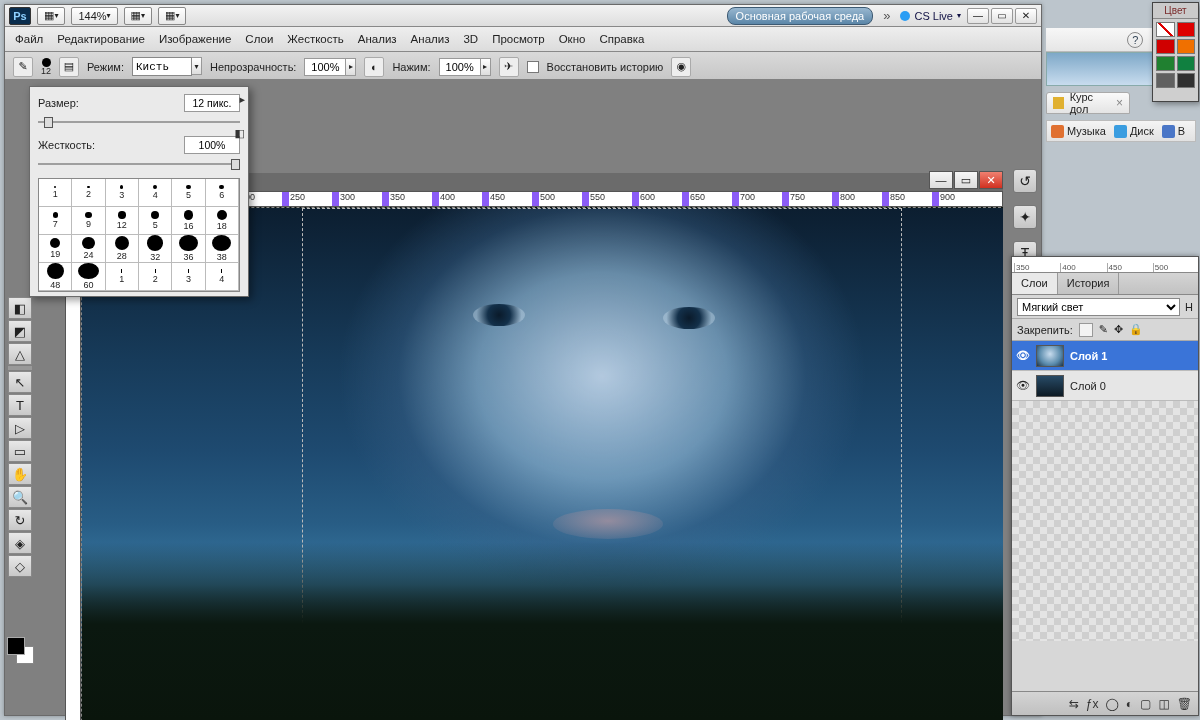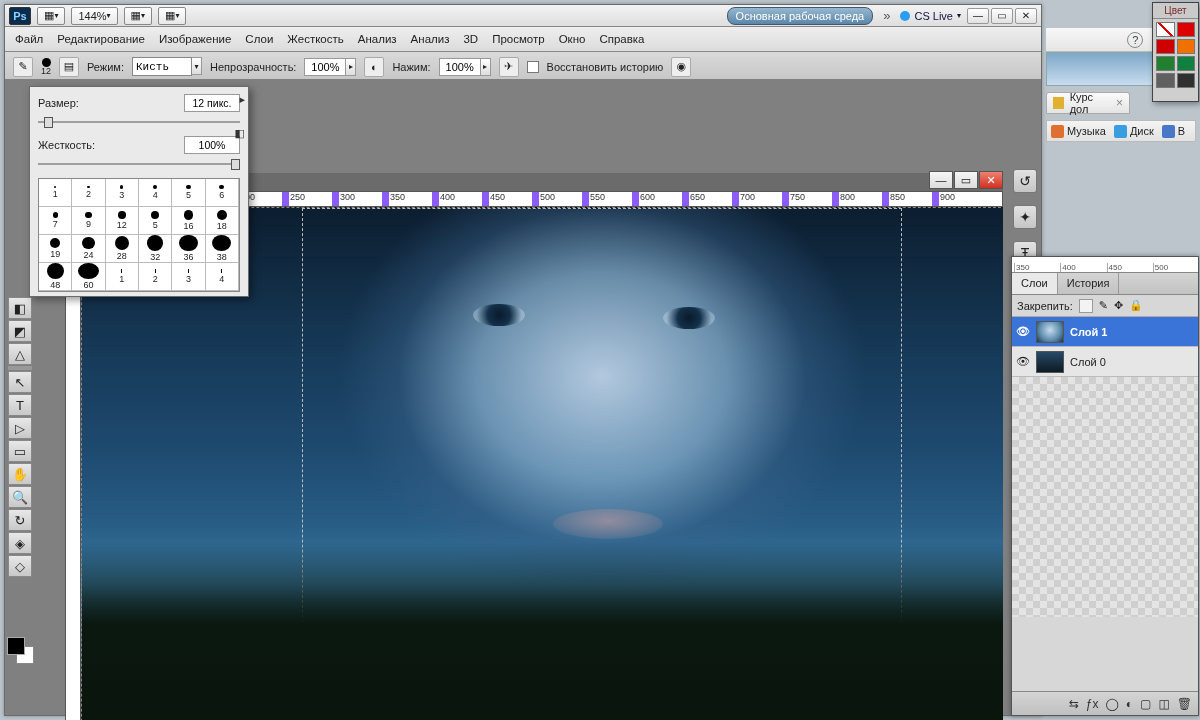--- a/index.html
+++ b/index.html
@@ -448,20 +448,24 @@
   <div class="lp-ruler" id="lp-ruler">
       <span>350</span>
       <span>400</span>
       <span>450</span>
       <span>500</span>
     </div>
   <div class="lp-tabs">
     <div class="lp-tab active">Слои</div>
     <div class="lp-tab">История</div>
   </div>
+  <div class="lp-mode">
+    <select><option>Мягкий свет</option></select>
+    <span>Н</span>
+  </div>
   <div class="lp-lock">
     <span>Закрепить:</span>
     <span class="lp-lock-ico"></span>
     <span>✎</span>
     <span>✥</span>
     <span>🔒</span>
   </div>
   <div class="layers-list" id="layers-list">
       <div class="layer-row sel">
         <span class="vis-eye">👁</span>

